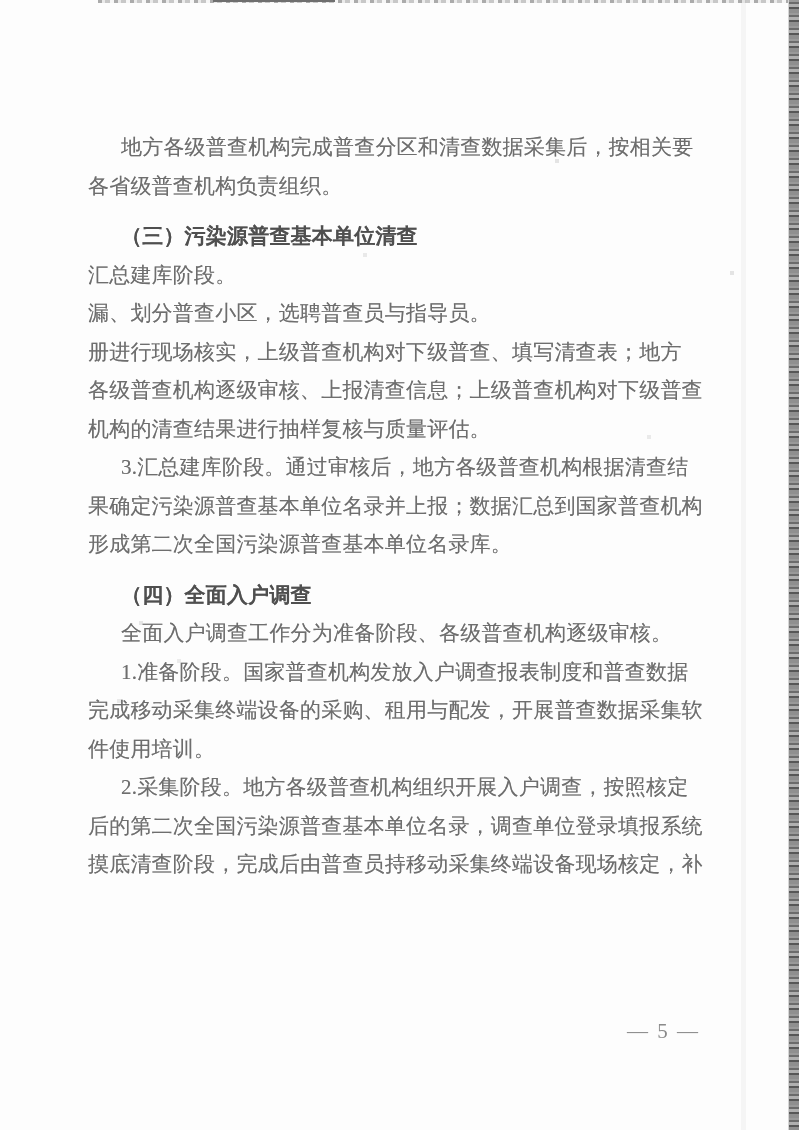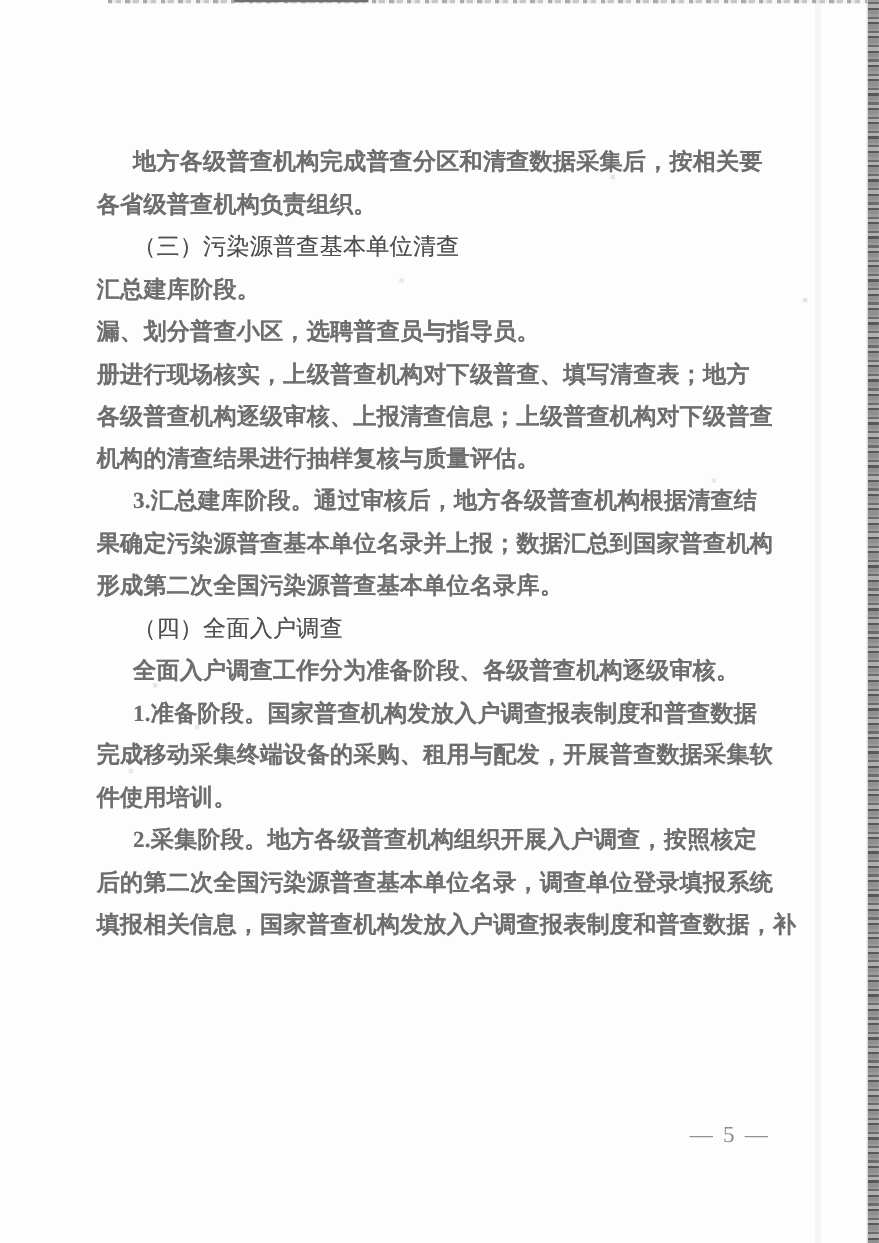--- a/index.html
+++ b/index.html
@@ -24,27 +24,27 @@
     top:128px;
     width:640px;
   }
   .line{
     line-height:38.5px;
     font-size:21px;
     color:var(--text);
     white-space:nowrap;
     letter-spacing:0.2px;
     text-shadow:0 0 0.6px rgba(110,110,110,0.55);
-    font-weight:bold;
   }
   .line.first{padding-left:33px;}
   .line.heading{
-    font-weight:normal;
+    font-weight:bold;
     color:var(--heading);
     text-shadow:0 0 0.6px rgba(70,70,70,0.6);
+    margin-top:12px;
   }
   .page-number{
     position:absolute;
     top:1012px;
     left:0;
     width:700px;
     text-align:right;
     font-size:21px;
     line-height:38.5px;
     letter-spacing:2px;
@@ -118,19 +118,19 @@
       <div class="line first">3.汇总建库阶段。通过审核后，地方各级普查机构根据清查结</div>
       <div class="line">果确定污染源普查基本单位名录并上报；数据汇总到国家普查机构</div>
       <div class="line">形成第二次全国污染源普查基本单位名录库。</div>
       <div class="line heading first">（四）全面入户调查</div>
       <div class="line first">全面入户调查工作分为准备阶段、各级普查机构逐级审核。</div>
       <div class="line first">1.准备阶段。国家普查机构发放入户调查报表制度和普查数据</div>
       <div class="line">完成移动采集终端设备的采购、租用与配发，开展普查数据采集软</div>
       <div class="line">件使用培训。</div>
       <div class="line first">2.采集阶段。地方各级普查机构组织开展入户调查，按照核定</div>
       <div class="line">后的第二次全国污染源普查基本单位名录，调查单位登录填报系统</div>
-      <div class="line">填报相关信息，国家普查机构发放入户调查报表制度和普查数据，补</div>
+      <div class="line">摸底清查阶段，完成后由普查员持移动采集终端设备现场核定，补</div>
     </div>
 
   <div class="page-number">— 5 —</div>
 
   <div class="scan-right"></div>
 </div>
 
 </body></html>

